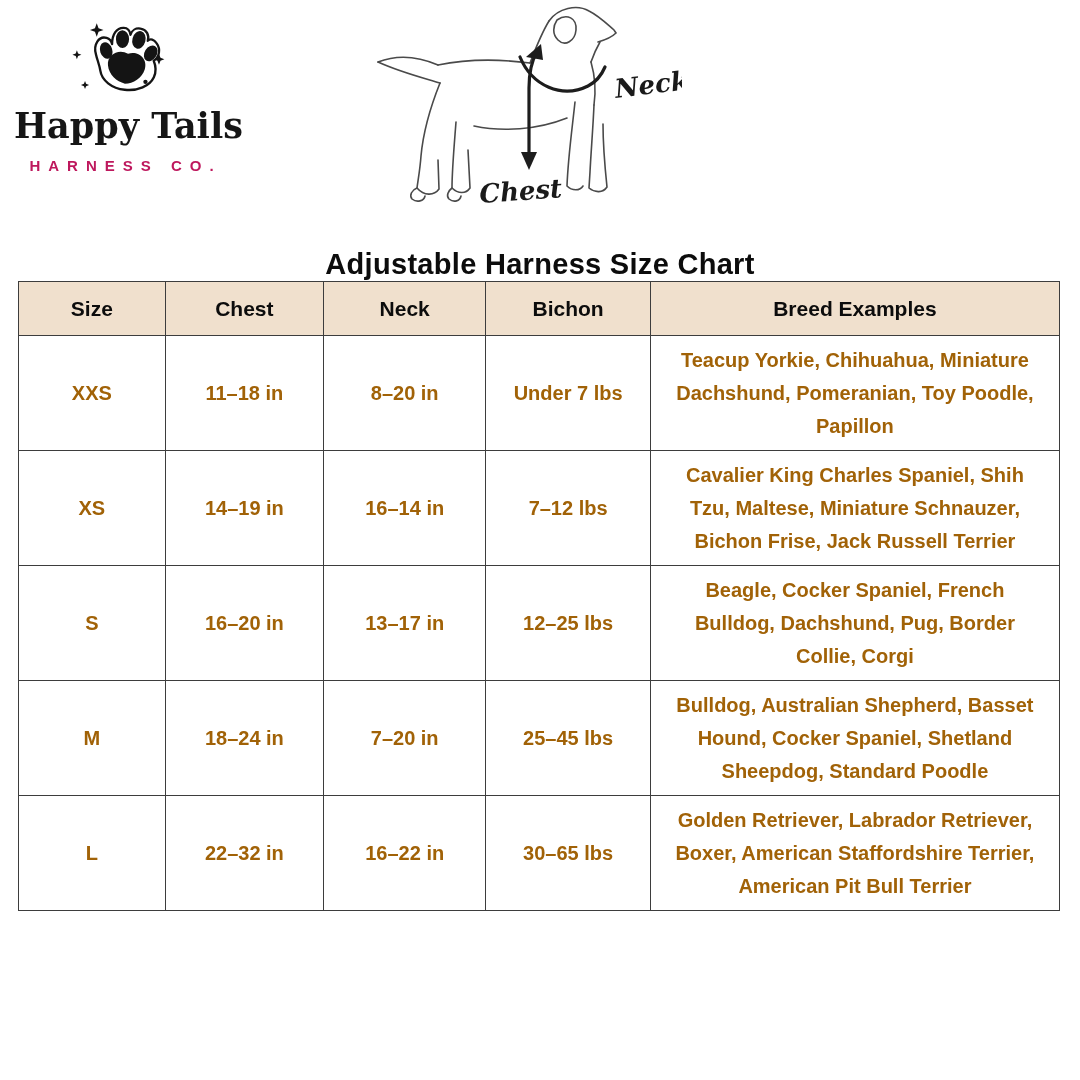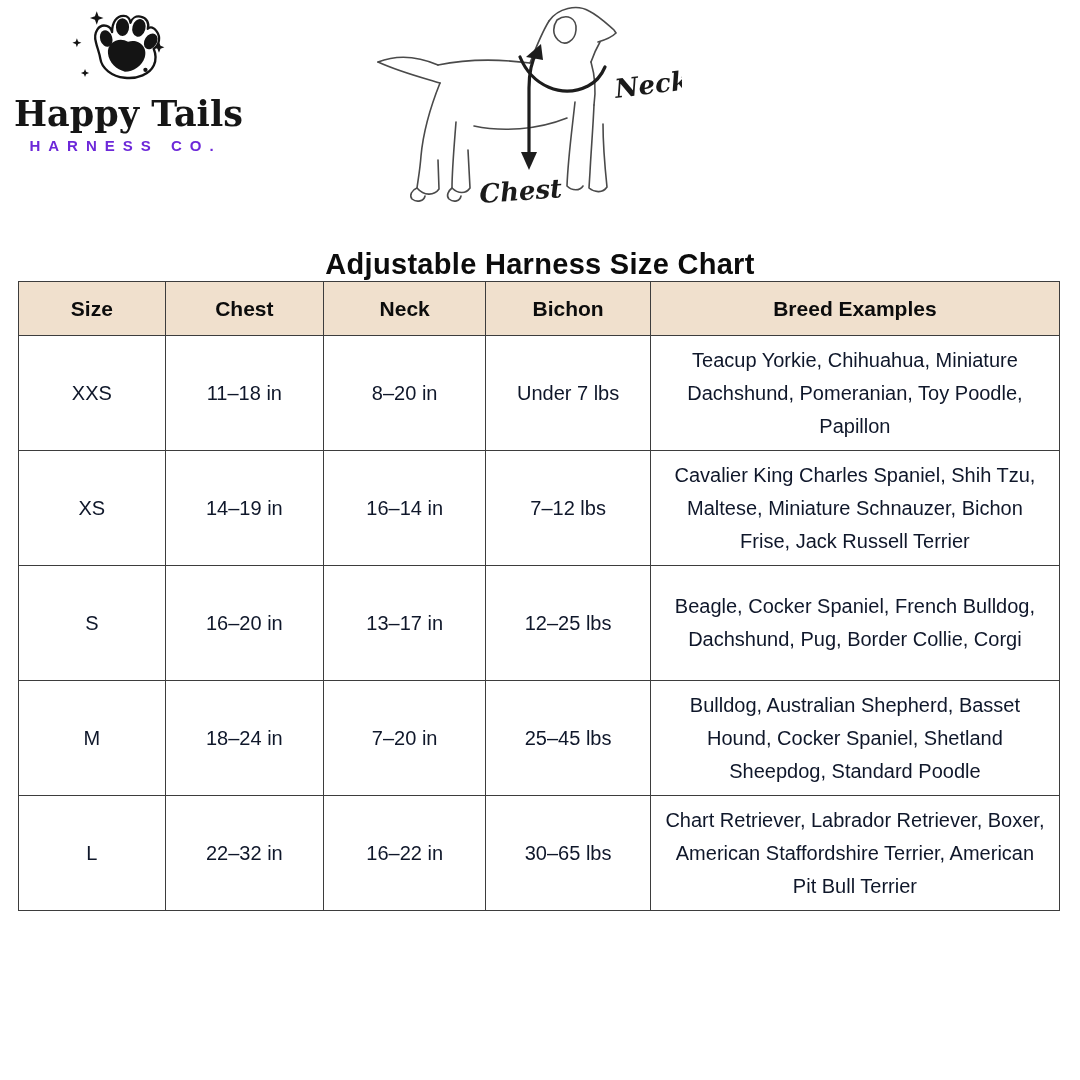--- a/index.html
+++ b/index.html
@@ -13,40 +13,40 @@
     position: relative;
     overflow: hidden;
   }
 
   
   .top-area { position: relative; height: 228px; }
 
   .logo {
     position: absolute;
     left: 14px;
-    top: 4px;
+    top: 16px;
     width: 215px;
     text-align: center;
   }
   .logo-paw-svg { display: block; margin: 0 auto; }
   .logo-name {
     font-family: "DejaVu Serif", serif;
     font-weight: 700;
     font-size: 35px;
     letter-spacing: 0px;
     color: #161616;
     line-height: 1.05;
     white-space: nowrap;
   }
   .logo-sub {
-    margin-top: 4px;
+    margin-top: 12px;
     font-size: 15px;
     font-weight: 600;
     letter-spacing: 8px;
-    color: #6d28d9;
+    color: #be185d;
     padding-left: 8px; 
   }
 
   .dog-diagram {
     position: absolute;
     left: 362px;
     top: 0;
   }
   .script-label {
     font-family: "DejaVu Serif", serif;
@@ -81,22 +81,22 @@
   .size-chart th {
     background: var(--header-bg, #f0e0cd);
     height: 54px;
     font-size: 21px;
     font-weight: 700;
     color: #0c0c0c;
   }
   .size-chart td {
     height: 115px;
     font-size: 20px;
-    font-weight: 400;
-    color: #0f172a;
+    font-weight: 700;
+    color: #a16207;
     line-height: 1.65;
     padding: 4px 14px;
   }
   .size-chart col.c-size   { width: 14.1%; }
   .size-chart col.c-chest  { width: 15.2%; }
   .size-chart col.c-neck   { width: 15.6%; }
   .size-chart col.c-weight { width: 15.8%; }
   .size-chart col.c-breeds { width: 39.3%; }
 </style>
 </head>
@@ -236,17 +236,17 @@
           <td>18–24 in</td>
           <td>7–20 in</td>
           <td>25–45 lbs</td>
           <td>Bulldog, Australian Shepherd, Basset Hound, Cocker Spaniel, Shetland Sheepdog, Standard Poodle</td>
         </tr>
         <tr>
           <td>L</td>
           <td>22–32 in</td>
           <td>16–22 in</td>
           <td>30–65 lbs</td>
-          <td>Chart Retriever, Labrador Retriever, Boxer, American Staffordshire Terrier, American Pit Bull Terrier</td>
+          <td>Golden Retriever, Labrador Retriever, Boxer, American Staffordshire Terrier, American Pit Bull Terrier</td>
         </tr>
       </tbody>
   </table>
 </div>
 
 </body></html>

